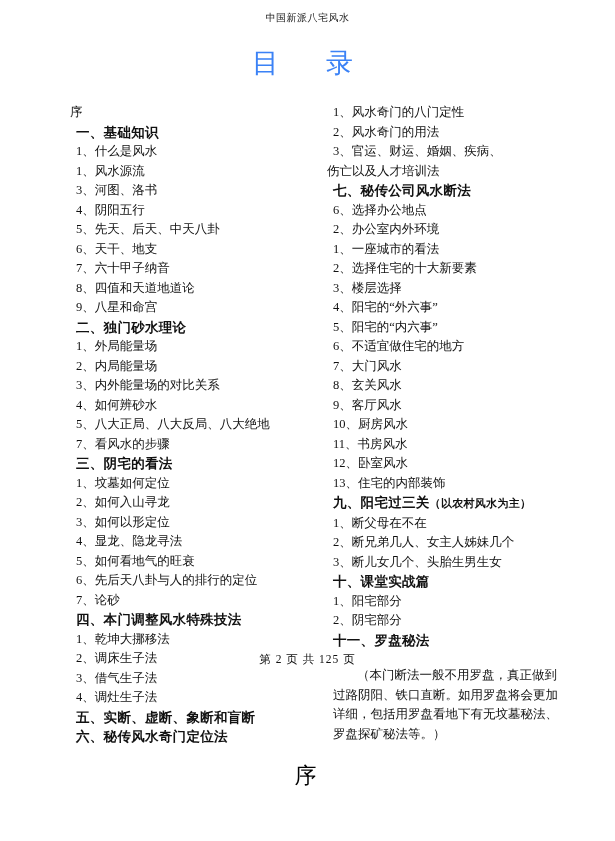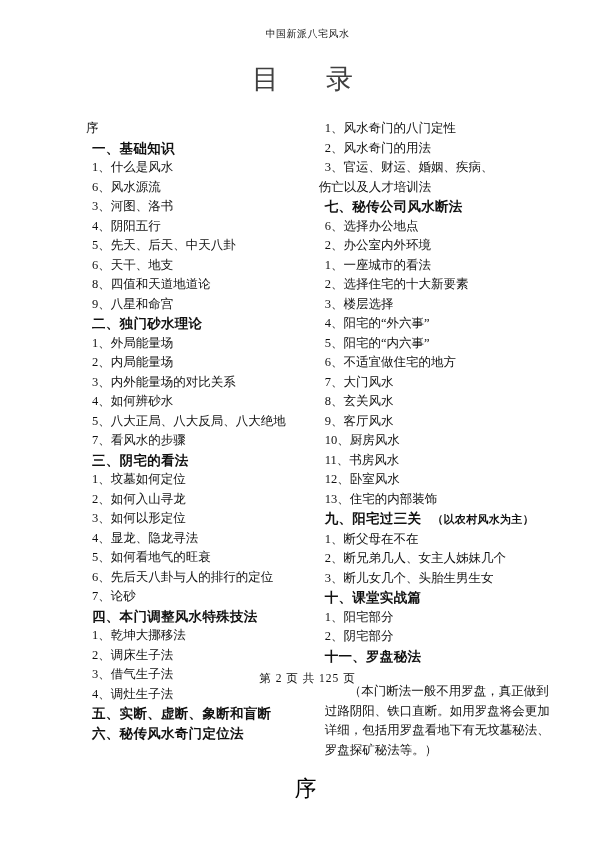--- a/index.html
+++ b/index.html
@@ -13,37 +13,37 @@
     font-family: "Liberation Serif", "DejaVu Serif", serif;
     color: #111111;
     position: relative;
     overflow: hidden;
   }
   .page {
     position: relative;
     width: 615px;
     height: 699px;
     box-sizing: border-box;
-    padding: 16px;
+    padding: 0;
   }
   .header-title {
     text-align: center;
     font-size: 10px;
     color: #1a1a1a;
     padding-top: 11px;
     letter-spacing: 0.5px;
     font-family: "Liberation Serif", "DejaVu Serif", serif;
   }
   .doc-title {
     text-align: center;
     font-size: 27px;
     letter-spacing: 10px;
     margin-top: 20px;
     margin-bottom: 10px;
-    color: #404040;
+    color: #3b82f6;
     font-family: "Liberation Serif", "DejaVu Serif", serif;
   }
   .columns {
     display: flex;
     flex-direction: row;
     justify-content: space-between;
     padding: 12px 46px 0 62px;
     box-sizing: border-box;
   }
   .col {
@@ -61,21 +61,20 @@
   }
   .entry.h1 {
     font-weight: bold;
     font-size: 13.5px;
     letter-spacing: 0.3px;
     padding-left: 14px;
   }
   .entry.h1 .sub {
     font-weight: bold;
     font-size: 11px;
-    margin-left: 11px;
   }
   .entry.item {
     padding-left: 14px;
   }
   .entry.plain {
     padding-left: 8px;
   }
   .entry.indent-note {
     padding-left: 14px;
     white-space: normal;
@@ -91,21 +90,21 @@
   }
   .xu-title {
     text-align: center;
     font-size: 22px;
     letter-spacing: 4px;
     margin-top: 14px;
     color: #000;
   }
   .footer {
     position: absolute;
-    bottom: 13px;
+    bottom: 32px;
     left: 0;
     right: 0;
     text-align: center;
     font-size: 11.5px;
     color: #111;
     letter-spacing: 1px;
   }
 </style>
 </head>
 <body>
@@ -114,25 +113,26 @@
 
   <div class="header-title">中国新派八宅风水</div>
 
   <div class="doc-title">目　录</div>
 
   <div class="columns">
     <div class="col left" id="col-left">
         <div class="entry plain"><span>序</span></div>
         <div class="entry h1"><span>一、基础知识</span></div>
         <div class="entry item"><span>1、什么是风水</span></div>
-        <div class="entry item"><span>6、风水源流</span></div>
+        <div class="entry item"><span>1、风水源流</span></div>
         <div class="entry item"><span>3、河图、洛书</span></div>
         <div class="entry item"><span>4、阴阳五行</span></div>
         <div class="entry item"><span>5、先天、后天、中天八卦</span></div>
         <div class="entry item"><span>6、天干、地支</span></div>
+        <div class="entry item"><span>7、六十甲子纳音</span></div>
         <div class="entry item"><span>8、四值和天道地道论</span></div>
         <div class="entry item"><span>9、八星和命宫</span></div>
         <div class="entry h1"><span>二、独门砂水理论</span></div>
         <div class="entry item"><span>1、外局能量场</span></div>
         <div class="entry item"><span>2、内局能量场</span></div>
         <div class="entry item"><span>3、内外能量场的对比关系</span></div>
         <div class="entry item"><span>4、如何辨砂水</span></div>
         <div class="entry item"><span>5、八大正局、八大反局、八大绝地</span></div>
         <div class="entry item"><span>7、看风水的步骤</span></div>
         <div class="entry h1"><span>三、阴宅的看法</span></div>

